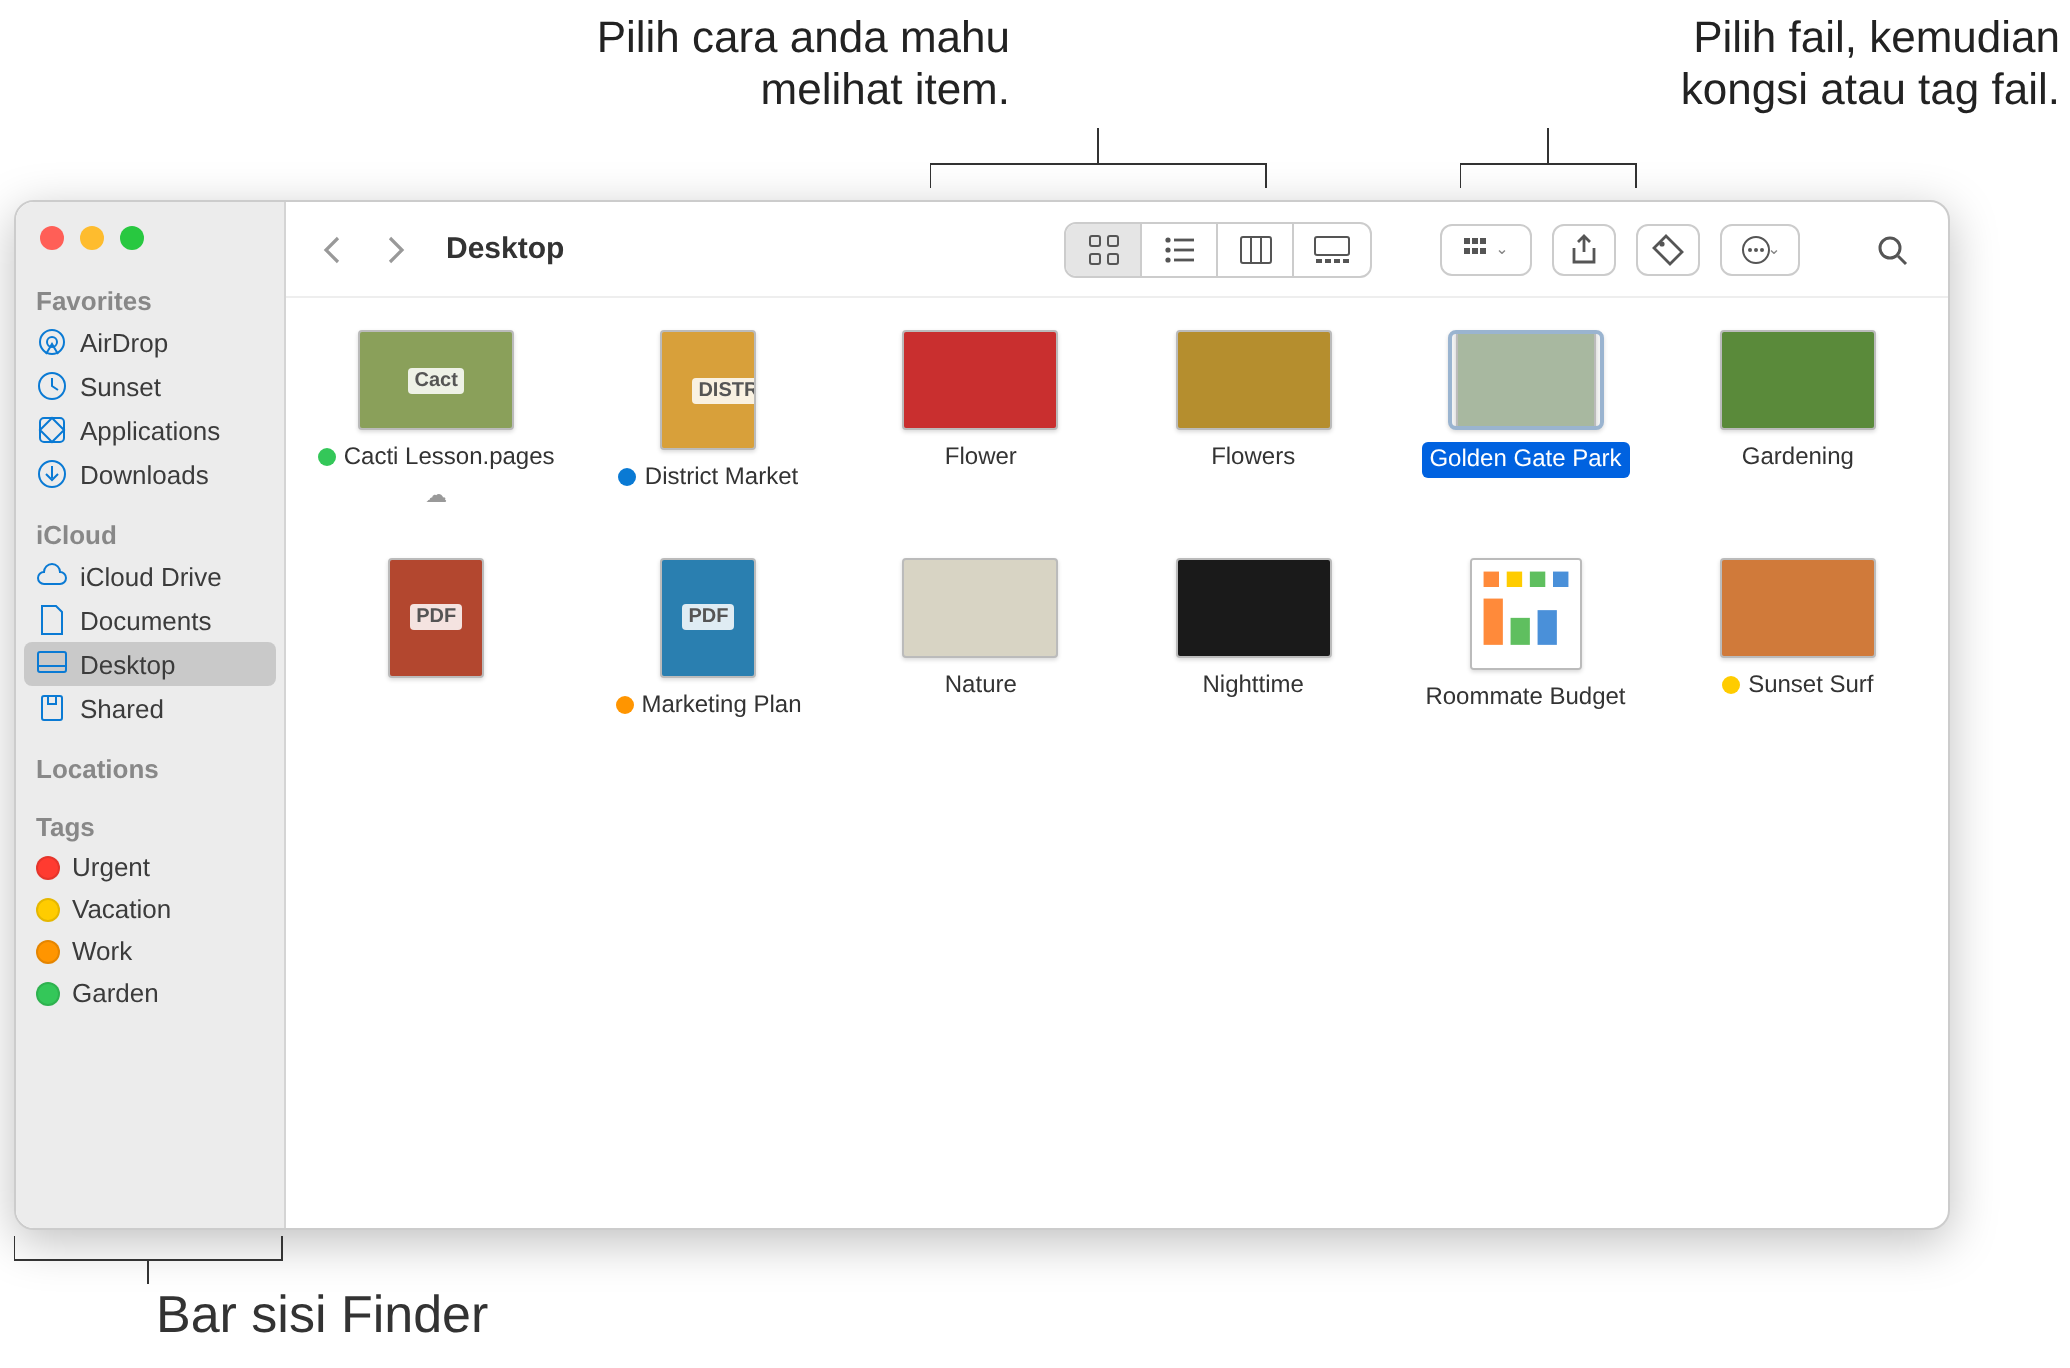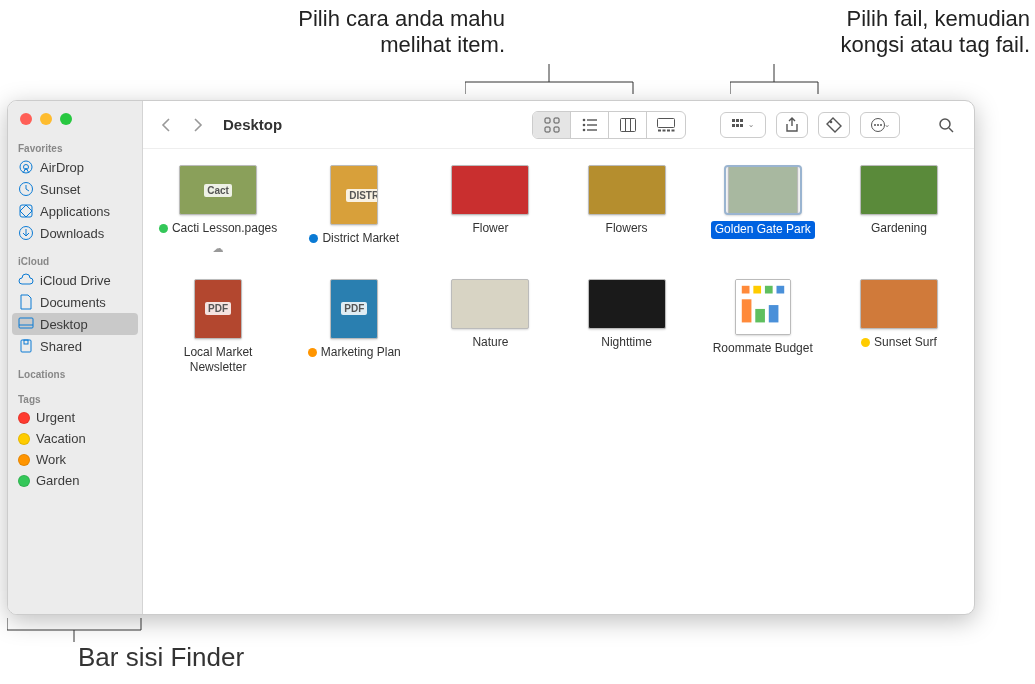--- a/index.html
+++ b/index.html
@@ -6,21 +6,21 @@
 body { font-family: -apple-system, "Helvetica Neue", Arial, sans-serif; background: #fff; width: 1035px; height: 684px; position: relative; color: #333; }
 
 .annotation { position: absolute; font-size: 22px; color: #222; text-align: center; line-height: 1.2; }
 .bracket-svg { position: absolute; }
 
 .window { position: absolute; left: 7px; top: 100px; width: 968px; height: 515px; border-radius: 10px; background: #fff; box-shadow: 0 6px 24px rgba(0,0,0,0.25); overflow: hidden; border: 1px solid #ccc; }
 .sidebar { position: absolute; left: 0; top: 0; bottom: 0; width: 135px; background: #ececec; border-right: 1px solid #d4d4d4; padding-top: 8px; }
 .traffic { display: flex; gap: 8px; padding: 4px 12px 14px 12px; }
 .traffic span { width: 12px; height: 12px; border-radius: 50%; display: inline-block; }
 .tl-close { background: #ff5f57; } .tl-min { background: #febc2e; } .tl-max { background: #28c840; }
-.sidebar-section-title { font-size: 10px; color: #888; font-weight: 600; padding: 4px 10px 2px 10px; }
+.sidebar-section-title { font-size: 13px; color: #888; font-weight: 600; padding: 4px 10px 2px 10px; }
 .sidebar-item { display: flex; align-items: center; gap: 6px; padding: 3px 10px; font-size: 13px; color: #3b3b3b; cursor: default; }
 .sidebar-item.selected { background: #c9c9c9; border-radius: 4px; margin: 0 4px; padding-left: 6px; }
 .sidebar-icon { width: 16px; height: 16px; display: flex; align-items: center; justify-content: center; color: #0a7ad4; flex-shrink: 0; }
 .tag-dot { width: 12px; height: 12px; border-radius: 50%; border: 1px solid rgba(0,0,0,0.1); }
 
 .content { position: absolute; left: 135px; right: 0; top: 0; bottom: 0; display: flex; flex-direction: column; }
 .toolbar { height: 48px; display: flex; align-items: center; padding: 0 12px; gap: 10px; border-bottom: 1px solid #eee; }
 .nav-arrow { width: 22px; height: 22px; display:flex;align-items:center;justify-content:center;color:#999; }
 .title { font-size: 15px; font-weight: 600; margin-left: 4px; }
 .spacer { flex: 1; }
@@ -301,23 +301,20 @@
         <div class="file">
           <div class="thumb" style="background: rgb(90, 138, 58);"></div>
           <div class="file-label">
             <span>Gardening</span>
           </div>
         </div>
         <div class="file">
           <div class="thumb doc" style="background: rgb(179, 71, 47);">
             <span style="background: rgba(255, 255, 255, 0.85); padding: 1px 3px; border-radius: 2px;">PDF</span>
           </div>
-          <div class="file-label">
-            <span>Local Market Newsletter</span>
-          </div>
         </div>
         <div class="file">
           <div class="thumb doc" style="background: rgb(42, 127, 176);">
             <span style="background: rgba(255, 255, 255, 0.85); padding: 1px 3px; border-radius: 2px;">PDF</span>
           </div>
           <div class="file-label">
             <span class="mini-tag" style="background: rgb(255, 149, 0);"></span>
             <span>Marketing Plan</span>
           </div>
         </div>

